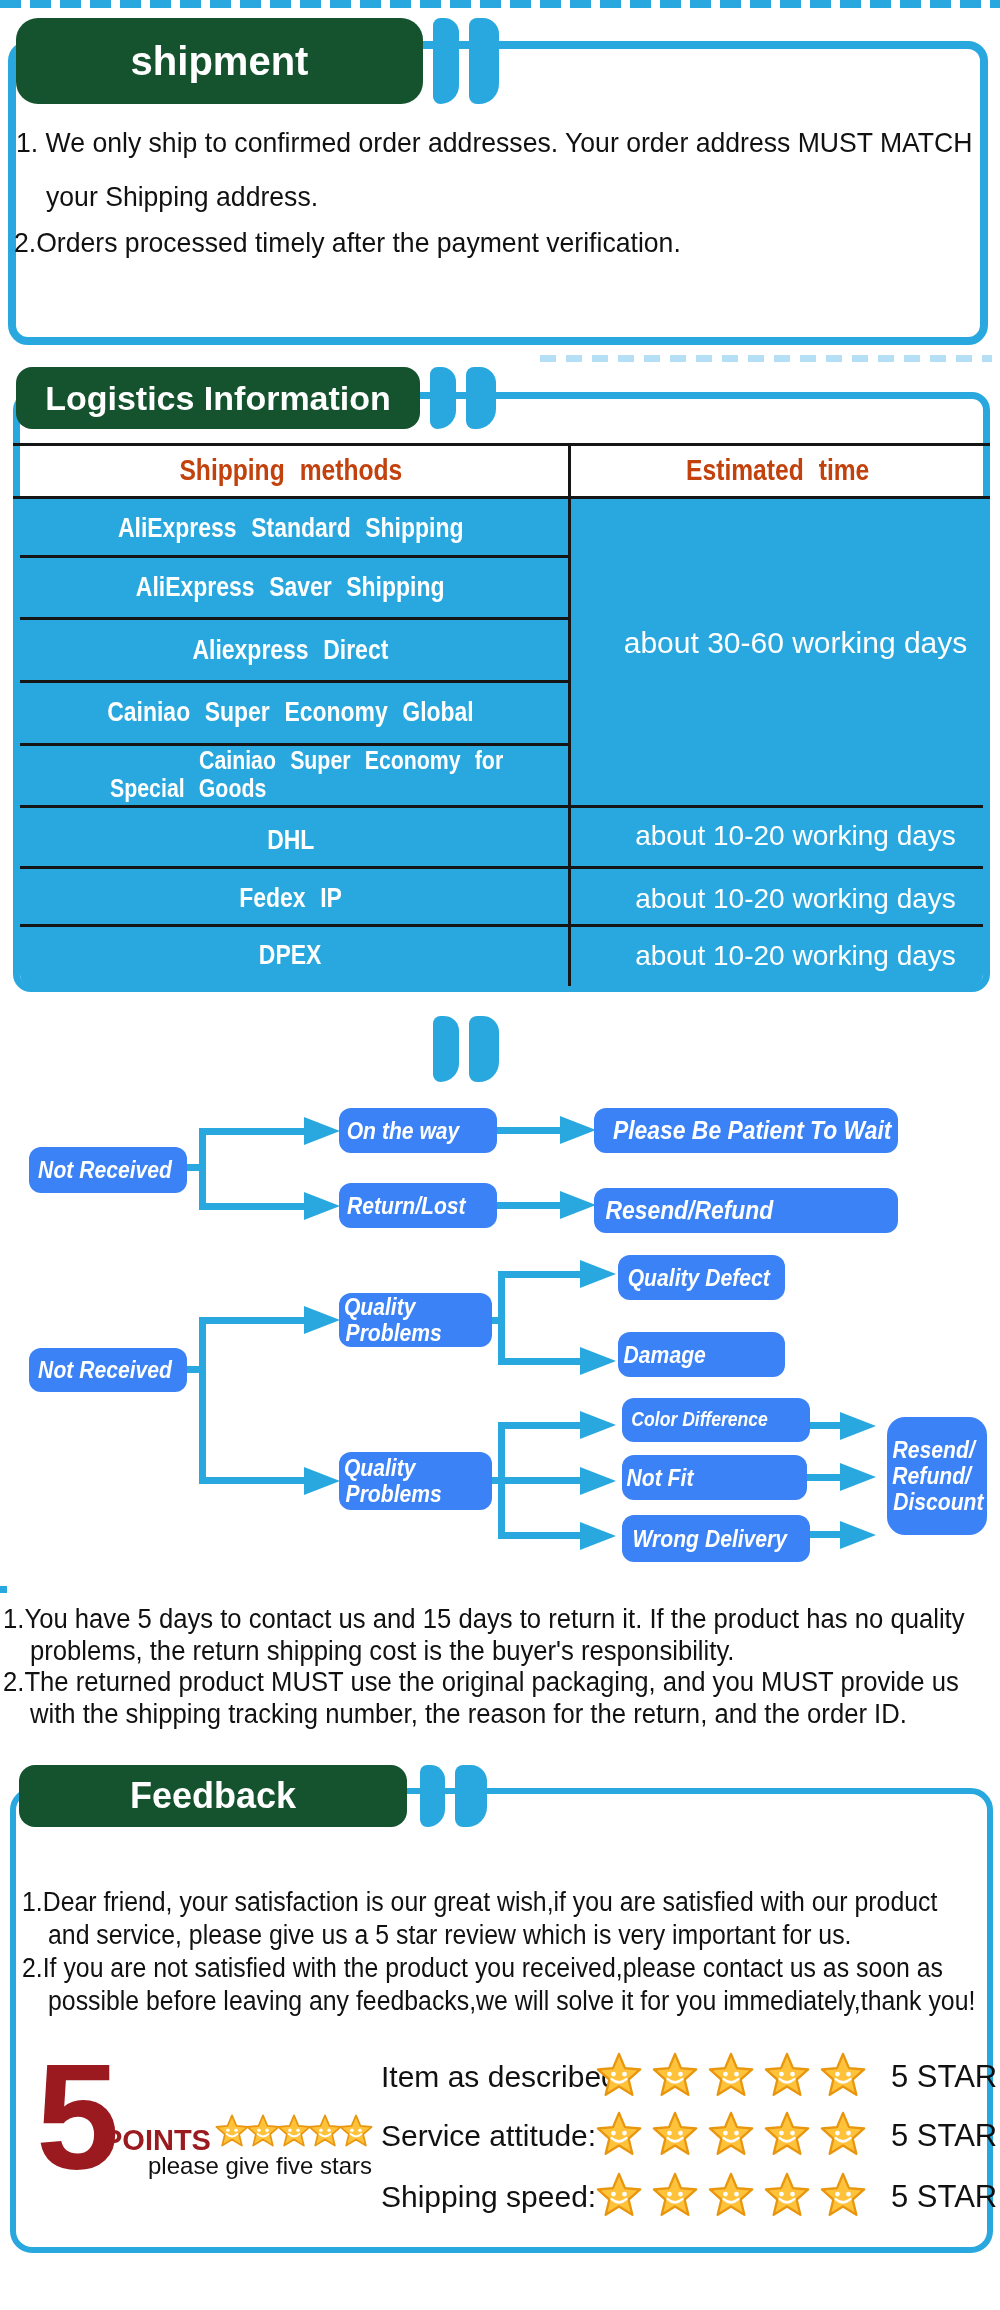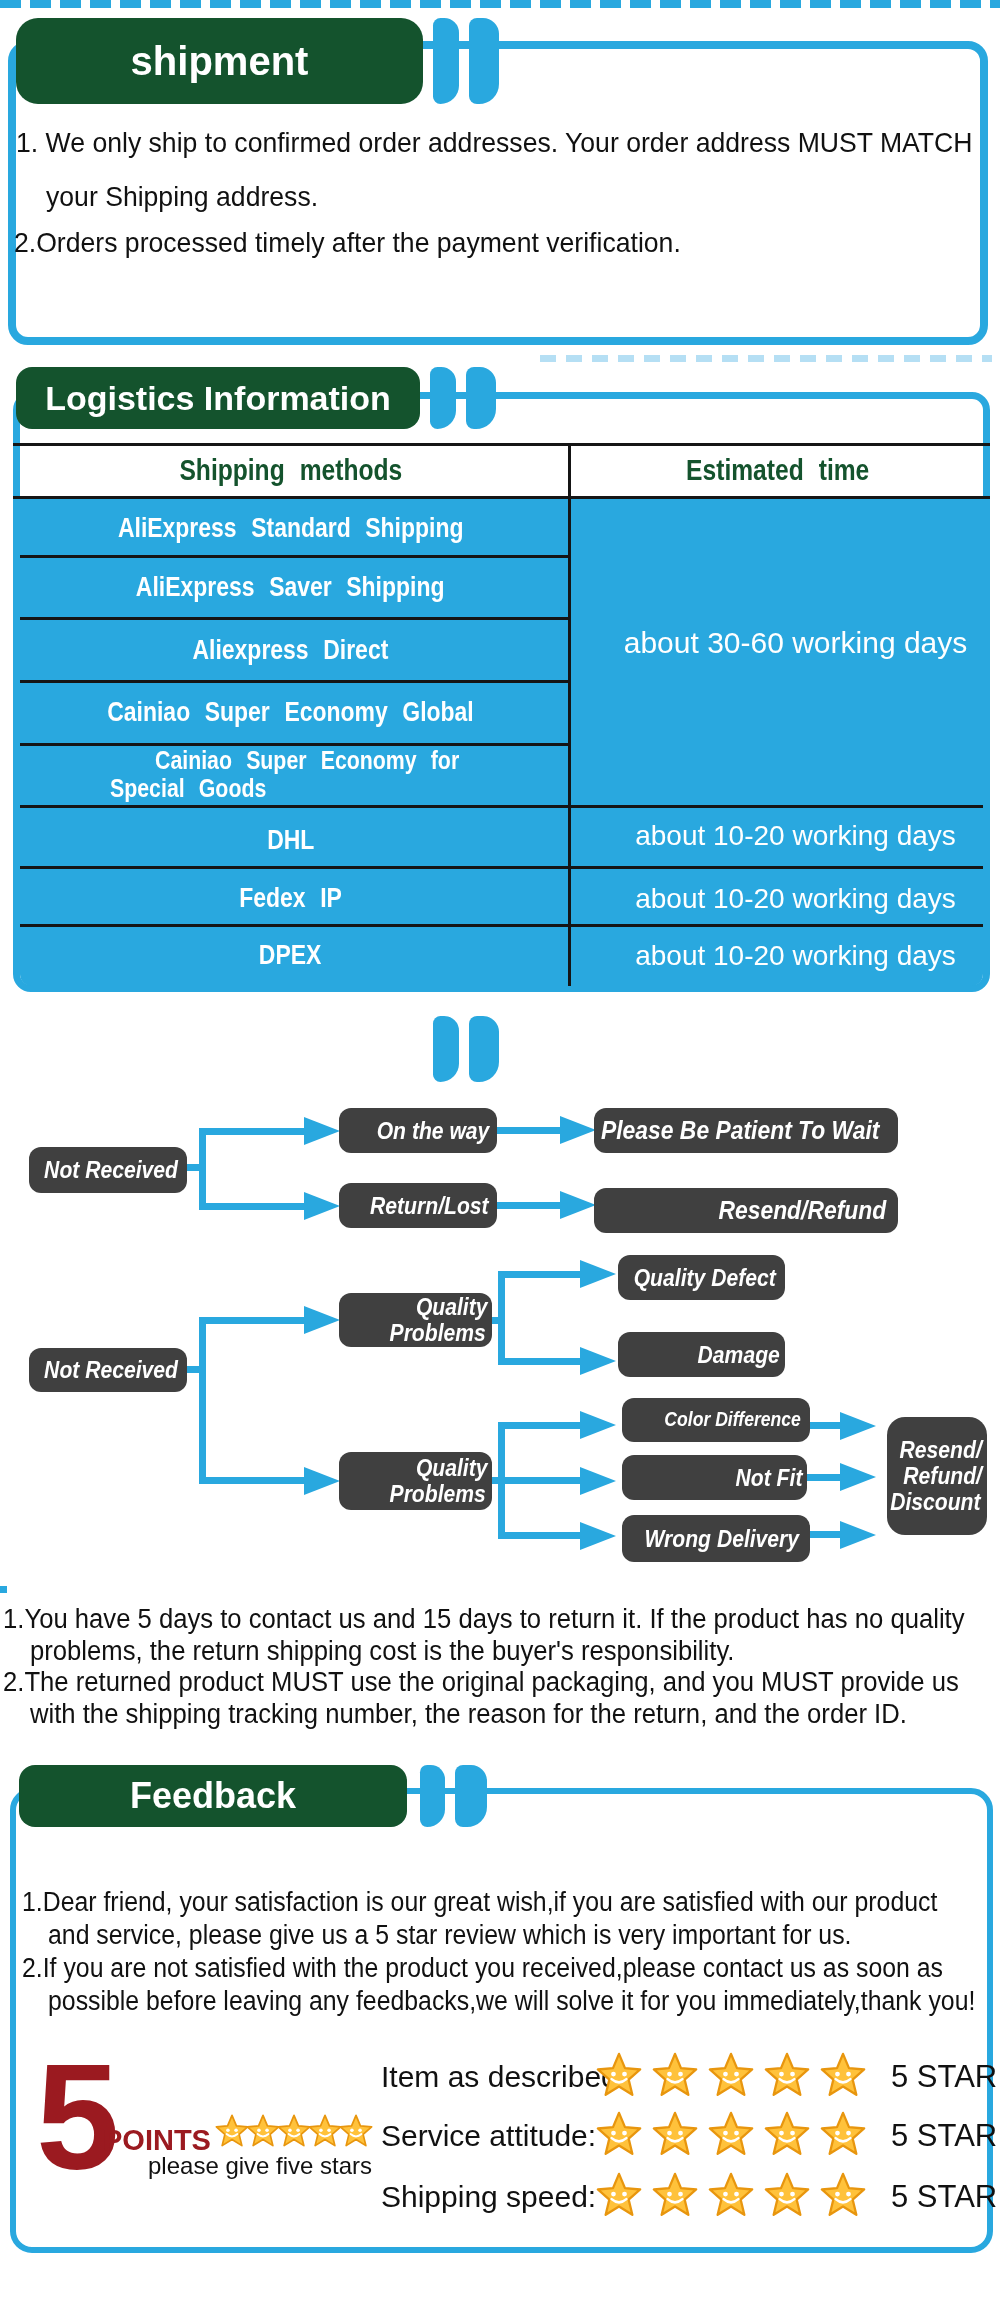--- a/index.html
+++ b/index.html
@@ -15,25 +15,25 @@
   .obox{position:absolute;background:#fff;border:8px solid #29A8DF;border-radius:20px;box-sizing:border-box;}
   
   .body-line{position:absolute;font-size:27px;color:#111;white-space:nowrap;transform-origin:0 50%;line-height:1.1;}
   .sc95{transform:scaleX(0.95);}
   .sc92{transform:scaleX(0.92);}
   
   .blkline{position:absolute;background:#151515;}
   .cond{font-weight:bold;display:inline-block;transform:scaleX(0.82);transform-origin:center;white-space:nowrap;word-spacing:10px;}
   .cond-left{transform-origin:left center;}
   .tcell{position:absolute;text-align:center;color:#fff;font-size:28px;line-height:1;}
-  .tcell-blue{color:#14532d;}
+  .tcell-blue{color:#c2410c;}
   .ttime{position:absolute;text-align:center;color:#fff;font-weight:normal;white-space:nowrap;padding-left:16px;}
   
-  .fpill{position:absolute;background:#404040;color:#fff;font-style:italic;font-weight:bold;
-         border-radius:12px;display:flex;flex-direction:column;align-items:flex-end;justify-content:center;
+  .fpill{position:absolute;background:#3b82f6;color:#fff;font-style:italic;font-weight:bold;
+         border-radius:12px;display:flex;flex-direction:column;align-items:flex-start;justify-content:center;
          text-align:center;line-height:1.08;}
   .fpill > span{display:block;transform:scaleX(0.88);white-space:nowrap;}
   .fline{position:absolute;background:#29A8DF;}
   .arr{position:absolute;width:0;height:0;border-top:14px solid transparent;border-bottom:14px solid transparent;border-left:36px solid #29A8DF;}
   
   .dashed-big{position:absolute;left:0;top:1572;width:1000px;height:8px;
     background:repeating-linear-gradient(90deg,#29A8DF 0 21px,transparent 21px 30px);}
   .ticks{position:absolute;left:540px;top:355px;width:452px;height:7px;
     background:repeating-linear-gradient(90deg,#B5DFF4 0 16px,transparent 16px 26px);}
   
@@ -110,21 +110,21 @@
     </div>
     <div class="tcell" style="left:13px;top:573px;width:555px;">
       <span class="cond">AliExpress Saver Shipping</span>
     </div>
     <div class="tcell" style="left:13px;top:636px;width:555px;">
       <span class="cond">Aliexpress Direct</span>
     </div>
     <div class="tcell" style="left:13px;top:698px;width:555px;">
       <span class="cond">Cainiao Super Economy Global</span>
     </div>
-    <div class="tcell" style="left:110px;top:747px;width:460px;text-align:center;font-size:26px;">
+    <div class="tcell" style="left:110px;top:747px;width:460px;text-align:right;font-size:26px;">
       <span class="cond cond-left">Cainiao Super Economy for</span>
     </div>
     <div class="tcell" style="left:110px;top:775px;width:460px;text-align:left;font-size:26px;">
       <span class="cond cond-left">Special Goods</span>
     </div>
     <div class="tcell" style="left:13px;top:826px;width:555px;">
       <span class="cond">DHL</span>
     </div>
     <div class="tcell" style="left:13px;top:884px;width:555px;">
       <span class="cond">Fedex IP</span>

